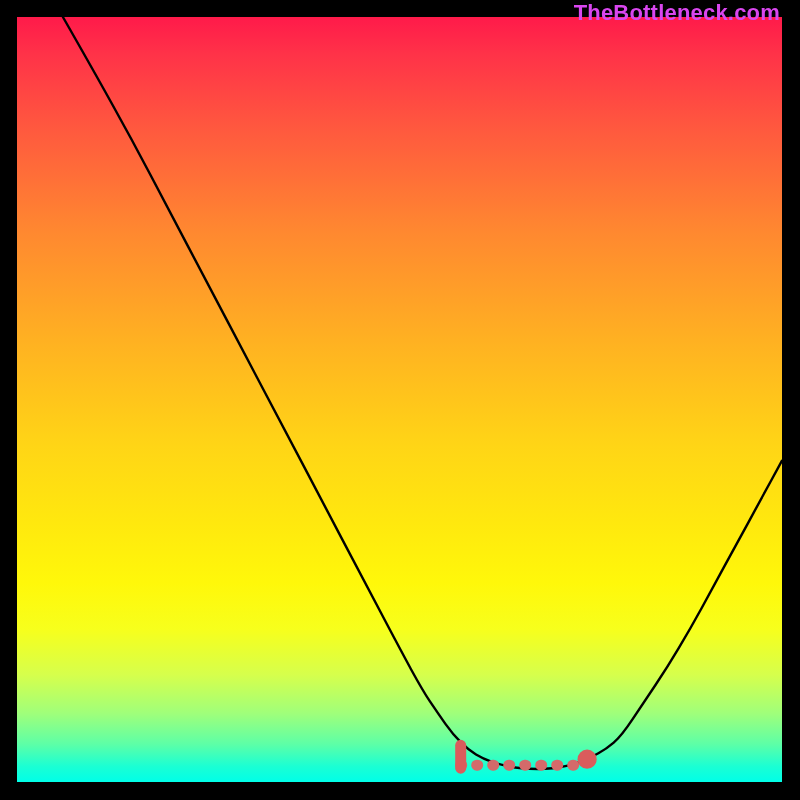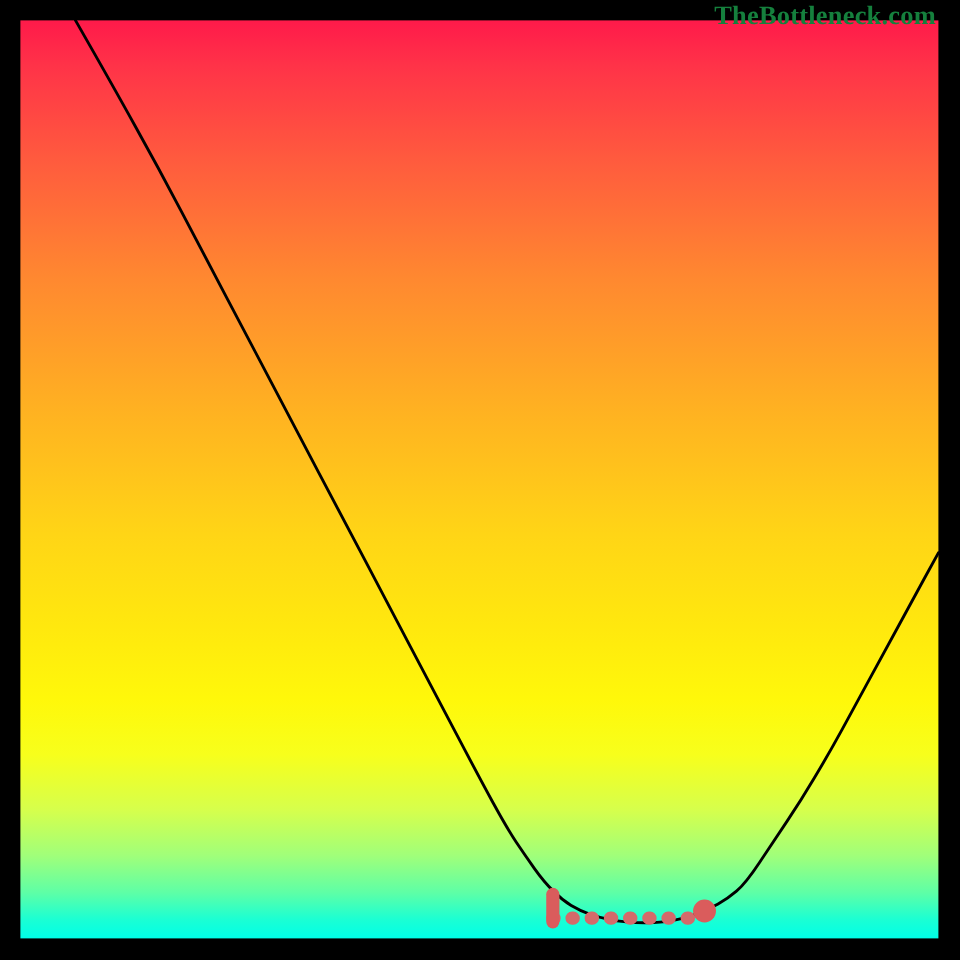--- a/index.html
+++ b/index.html
@@ -38,24 +38,24 @@
       #a0ff7a 91%,
       #5effa6 95%,
       #1affd4 98%,
       #00ffe8 100%
     );
   }
   .watermark {
     position: absolute;
     top: 0px;
     right: 20px;
-    font-family: Liberation Serif, serif;
+    font-family: Liberation Sans, sans-serif;
     font-size: 22px;
     font-weight: bold;
-    color: #15803d;
+    color: #d946ef;
     letter-spacing: 0.2px;
     user-select: none;
   }
   svg.curve {
     position: absolute;
     left: 0;
     top: 0;
     width: 765px;
     height: 765px;
     overflow: visible;

